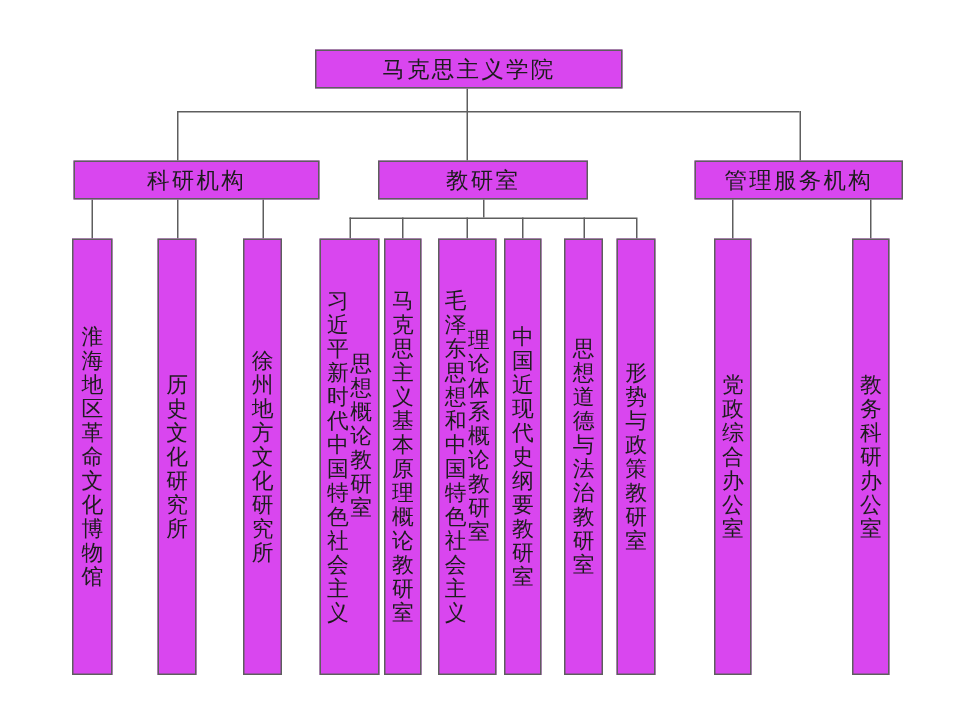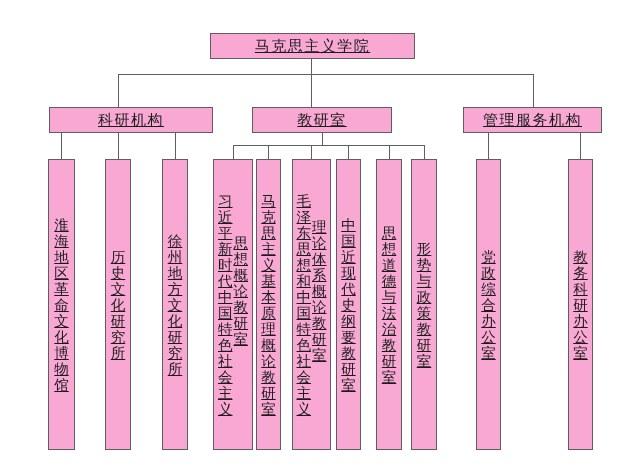--- a/index.html
+++ b/index.html
@@ -2,23 +2,23 @@
 <html><head>
 <meta charset="utf-8">
 <style>
   html,body{margin:0;padding:0;background:#ffffff;}
   .stage{
     position:relative;width:638px;height:471px;background:#ffffff;
     font-family:"Liberation Serif","DejaVu Serif",serif;color:#1c1c1c;
     overflow:hidden;
   }
   .box{
-    position:absolute;box-sizing:border-box;background:#f9a8d4;
+    position:absolute;box-sizing:border-box;background:#d946ef;
     border:1.5px solid #5e5e5e;
-    display:flex;align-items:center;justify-content:center;text-decoration:underline;
+    display:flex;align-items:center;justify-content:center;
   }
   .hbox{font-size:15px;letter-spacing:1.5px;white-space:nowrap;}
   .tall{flex-direction:row;align-items:stretch;gap:1px;padding:2px 0;}
   .vcol{display:flex;flex-direction:column;align-items:center;justify-content:center;}
   .vcol span{font-size:14.5px;line-height:16px;display:block;text-align:center;}
   .tall .vcol:nth-child(2){transform:translateY(-14px);}
   .line{position:absolute;background:#5e5e5e;}
   .line.h{height:1px;}
   .line.v{width:1px;}
 </style>

